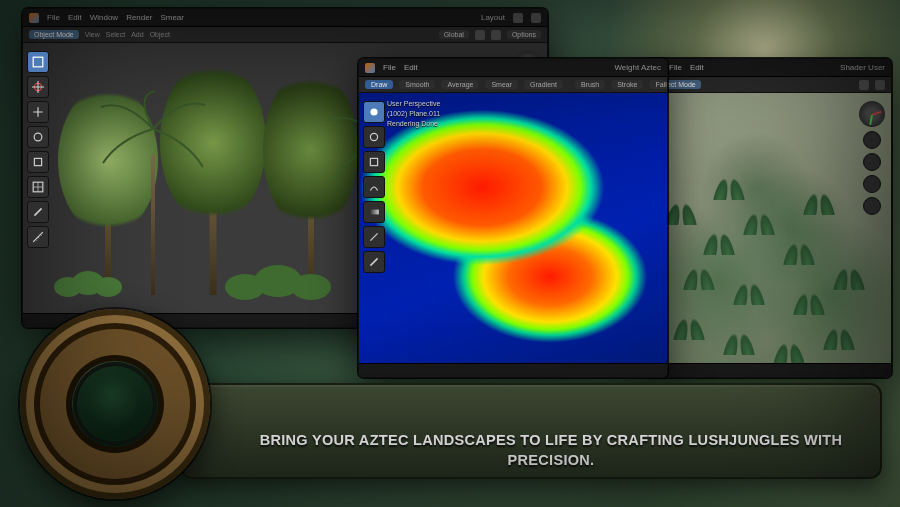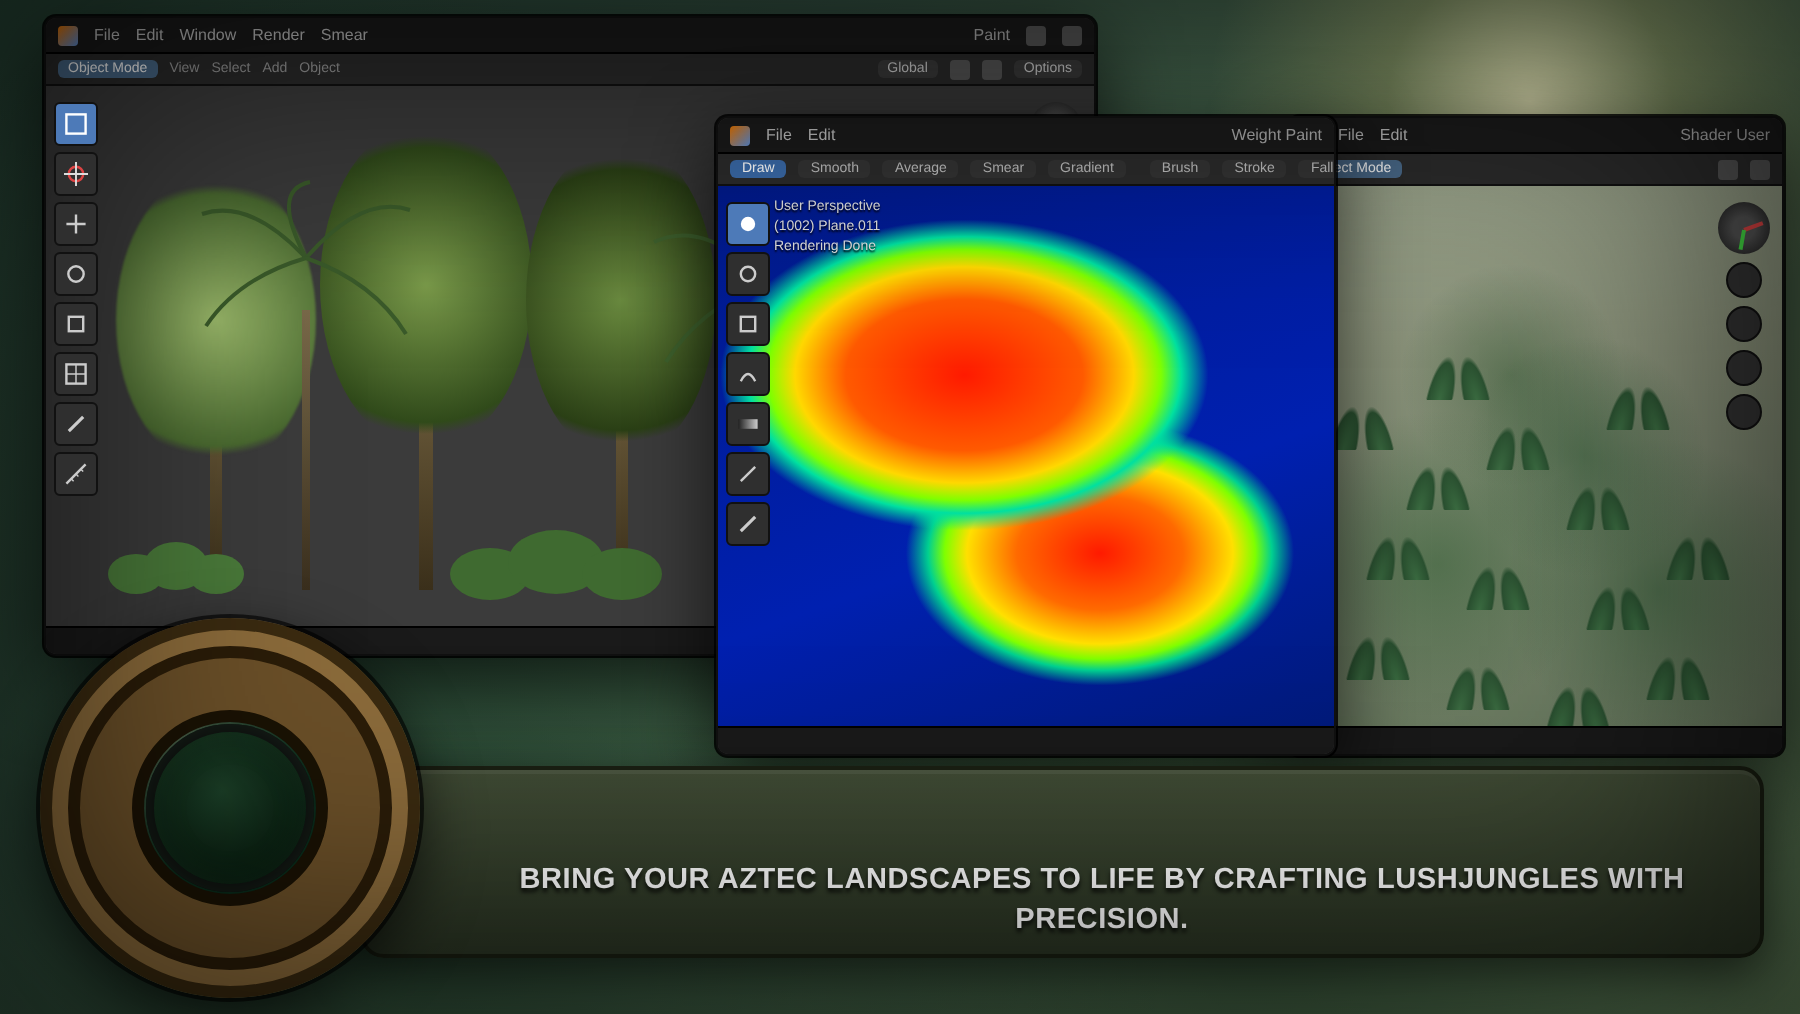--- a/index.html
+++ b/index.html
@@ -208,21 +208,21 @@
 
 <div id="w1" class="editor-window">
   <div class="editor-header">
     <span class="logo"></span>
     <span class="menu-item">File</span>
     <span class="menu-item">Edit</span>
     <span class="menu-item">Window</span>
     <span class="menu-item">Render</span>
     <span class="menu-item">Smear</span>
     <span style="flex:1"></span>
-    <span class="chip">Paint</span>
+    <span class="chip">Layout</span>
     <span class="hicon"></span>
     <span class="hicon"></span>
   </div>
   <div class="editor-toolbar">
     <span class="chip selected">Object Mode</span>
     <span>View</span>
     <span>Select</span>
     <span>Add</span>
     <span>Object</span>
     <span style="flex:1"></span>
@@ -416,21 +416,21 @@
     <span></span>
   </div>
 </div>
 
 <div id="w2" class="editor-window">
   <div class="editor-header">
     <span class="logo"></span>
     <span class="menu-item">File</span>
     <span class="menu-item">Edit</span>
     <span style="flex:1"></span>
-    <span class="chip">Weight Paint</span>
+    <span class="chip">Weight Aztec</span>
   </div>
   <div class="editor-toolbar">
     <span class="tab active">Draw</span>
     <span class="tab">Smooth</span>
     <span class="tab">Average</span>
     <span class="tab">Smear</span>
     <span class="tab">Gradient</span>
     <span style="flex:1"></span>
     <span class="tab">Brush</span>
     <span class="tab">Stroke</span>

